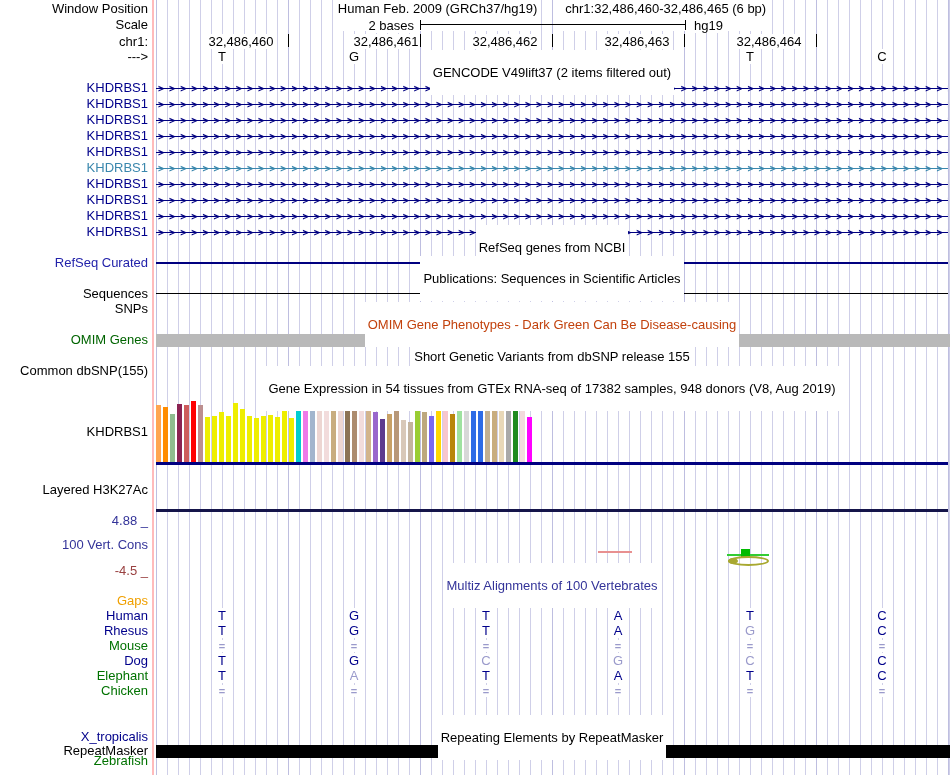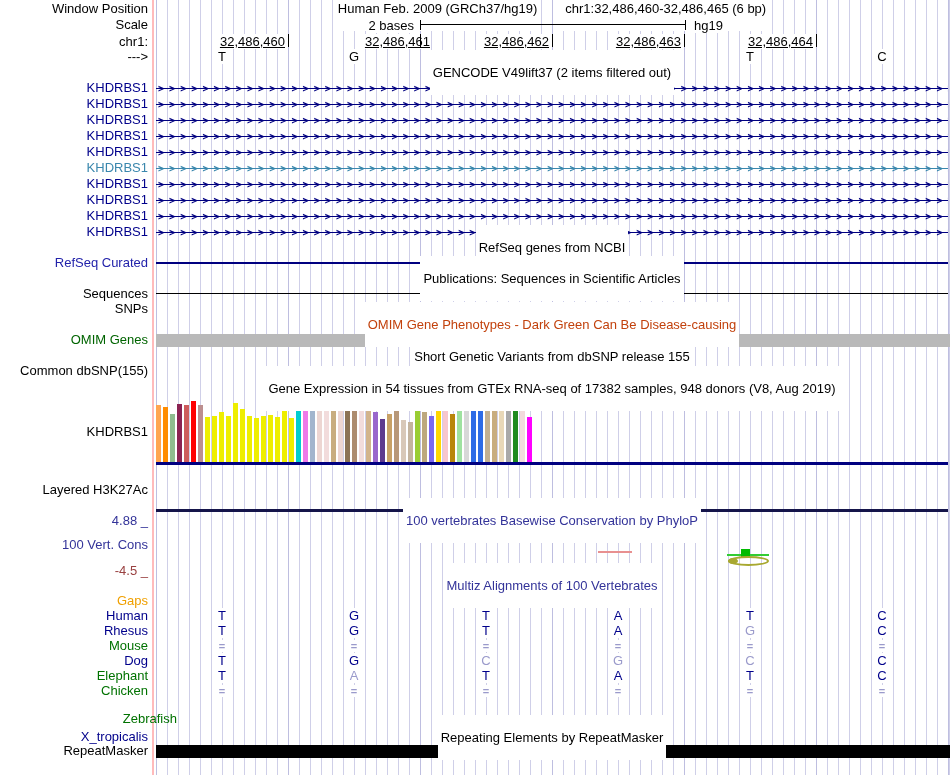--- a/index.html
+++ b/index.html
@@ -25,21 +25,21 @@
   .cell{position:absolute;width:132px;text-align:center;line-height:14px;z-index:3;}
   .cell span{background:#fff;padding:0 2px;}
   .mz-strong{color:#00008B}.mz-muted{color:#9A9ACB}
   .mz-eq{font-size:11px;font-weight:bold;}
   
   .generow{position:absolute;left:156px;width:792px;height:15px;z-index:2;overflow:hidden;}
   .generow .gl{position:absolute;left:0;top:7px;width:100%;height:1px;}
   .generow .ar{position:absolute;left:2px;top:0;width:100%;height:15px;line-height:15px;
       font-family:"DejaVu Sans Mono",monospace;font-size:10px;font-weight:bold;
       letter-spacing:5.1px;white-space:nowrap;}
-  .ruler-num{position:absolute;width:90px;text-align:right;line-height:14px;z-index:3;text-decoration:underline;}
+  .ruler-num{position:absolute;width:90px;text-align:center;line-height:14px;z-index:3;}
   .ruler-num span{background:#fff;padding:0 1px;}
   .tickmark{position:absolute;width:1px;height:13px;background:#000;z-index:3;}
   .trackline{position:absolute;left:156px;width:792px;z-index:2;}
   .bar{position:absolute;z-index:2;}
 </style>
 </head>
 <body>
 
 <div id="stage">
   <div id="grid"></div>
@@ -208,21 +208,20 @@
       <div class="bar" style="left: 506px; top: 405px; width: 5px; height: 57px; background: rgb(169, 169, 169);"></div>
       <div class="bar" style="left: 513px; top: 401px; width: 5px; height: 61px; background: rgb(31, 139, 31);"></div>
       <div class="bar" style="left: 520px; top: 392px; width: 5px; height: 70px; background: rgb(242, 220, 220);"></div>
       <div class="bar" style="left: 527px; top: 417px; width: 5px; height: 45px; background: rgb(255, 0, 255);"></div>
     </div>
   <div class="trackline" style="top:462px;height:3px;background:#000080"></div>
 
   <div class="lbl" style="top:483px">Layered H3K27Ac</div>
   <div class="trackline" style="top:509px;height:3px;background:#15154A"></div>
 
-  <div class="title t-navy" style="top:514px"><span>100 vertebrates Basewise Conservation by PhyloP</span></div>
   <div class="lbl c-cons" style="top:514px">4.88 _</div>
   <div class="lbl c-cons" style="top:538px">100 Vert. Cons</div>
   <div class="lbl c-minus" style="top:564px">-4.5 _</div>
   <div id="cons-marks">
       <div class="abs" style="left: 598px; top: 551px; width: 34px; height: 2px; z-index: 2; background: rgb(232, 144, 144);"></div>
       <div class="abs" style="left: 727px; top: 554px; width: 42px; height: 2px; z-index: 2; background: rgb(51, 204, 51);"></div>
       <div class="abs" style="left: 741px; top: 549px; width: 9px; height: 9px; z-index: 2; background: rgb(0, 187, 0);"></div>
       <div class="abs" style="left: 728px; top: 556px; width: 41px; height: 10px; z-index: 2; border: 2px solid rgb(168, 168, 48); border-radius: 50%; box-sizing: border-box;"></div>
       <div class="abs" style="left: 728px; top: 558px; width: 10px; height: 6px; z-index: 2; background: rgb(168, 168, 48); border-radius: 50%;"></div>
     </div>
@@ -266,19 +265,19 @@
       <div class="cell" style="left: 684px; top: 669px;"><span class="mz-strong">T</span></div>
       <div class="cell" style="left: 816px; top: 669px;"><span class="mz-strong">C</span></div>
       <div class="lbl c-dgreen" style="top: 684px;">Chicken</div>
       <div class="cell" style="left: 156px; top: 684px;"><span class="mz-muted mz-eq">=</span></div>
       <div class="cell" style="left: 288px; top: 684px;"><span class="mz-muted mz-eq">=</span></div>
       <div class="cell" style="left: 420px; top: 684px;"><span class="mz-muted mz-eq">=</span></div>
       <div class="cell" style="left: 552px; top: 684px;"><span class="mz-muted mz-eq">=</span></div>
       <div class="cell" style="left: 684px; top: 684px;"><span class="mz-muted mz-eq">=</span></div>
       <div class="cell" style="left: 816px; top: 684px;"><span class="mz-muted mz-eq">=</span></div>
       <div class="lbl c-navy" style="top: 730px;">X_tropicalis</div>
-      <div class="lbl c-dgreen" style="top: 712px; padding-left: 29px;">Zebrafish</div>
+      <div class="lbl c-dgreen" style="top: 754px;">Zebrafish</div>
     </div>
 
   <div class="title" style="top:731px"><span>Repeating Elements by RepeatMasker</span></div>
   <div class="lbl" style="top:744px">RepeatMasker</div>
   <div class="trackline" style="top:745px;width:794px;height:13px;background:#000"></div>
 </div>
 
 </body></html>

